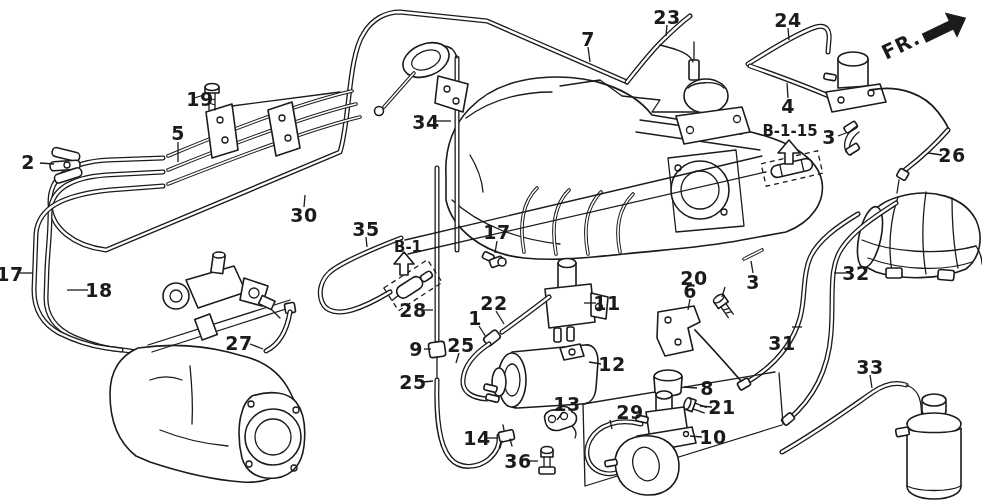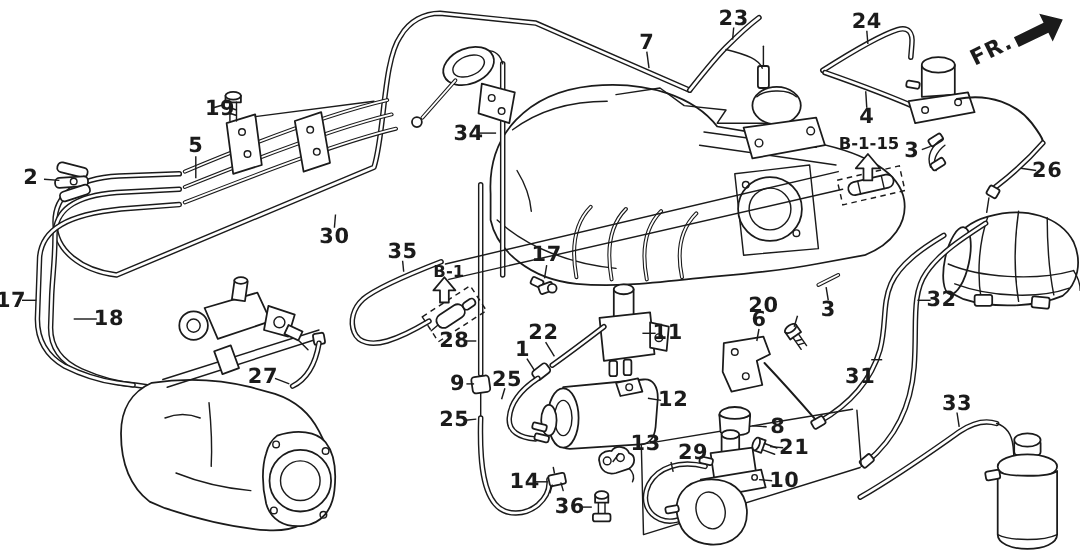--- a/index.html
+++ b/index.html
@@ -435,21 +435,21 @@
       <span class="plabel" style="left: 829px; top: 137px;">3</span>
       <span class="plabel" style="left: 788px; top: 106px;">4</span>
       <span class="plabel" style="left: 178px; top: 133px;">5</span>
       <span class="plabel" style="left: 690px; top: 291px;">6</span>
       <span class="plabel" style="left: 588px; top: 39px;">7</span>
       <span class="plabel" style="left: 707px; top: 388px;">8</span>
       <span class="plabel" style="left: 416px; top: 349px;">9</span>
       <span class="plabel" style="left: 713px; top: 437px;">10</span>
       <span class="plabel" style="left: 607px; top: 303px;">11</span>
       <span class="plabel" style="left: 612px; top: 364px;">12</span>
-      <span class="plabel" style="left: 567px; top: 404px; margin-left: 20px;">13</span>
+      <span class="plabel" style="left: 567px; top: 404px;">13</span>
       <span class="plabel" style="left: 477px; top: 438px;">14</span>
       <span class="plabel" style="left: 497px; top: 232px;">17</span>
       <span class="plabel" style="left: 753px; top: 282px;">3</span>
       <span class="plabel" style="left: 10px; top: 274px;">17</span>
       <span class="plabel" style="left: 99px; top: 290px;">18</span>
       <span class="plabel" style="left: 184px; top: 99px; margin-left: 16px;">19</span>
       <span class="plabel" style="left: 694px; top: 278px;">20</span>
       <span class="plabel" style="left: 722px; top: 407px;">21</span>
       <span class="plabel" style="left: 494px; top: 303px;">22</span>
       <span class="plabel" style="left: 667px; top: 17px;">23</span>

